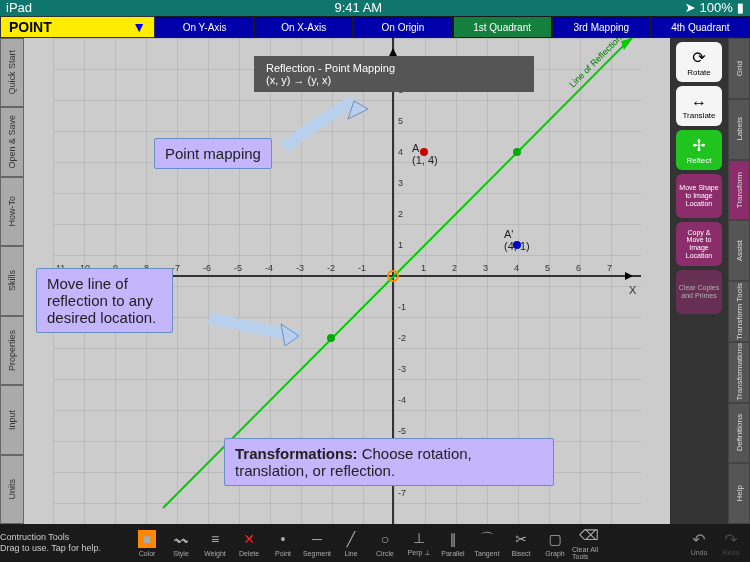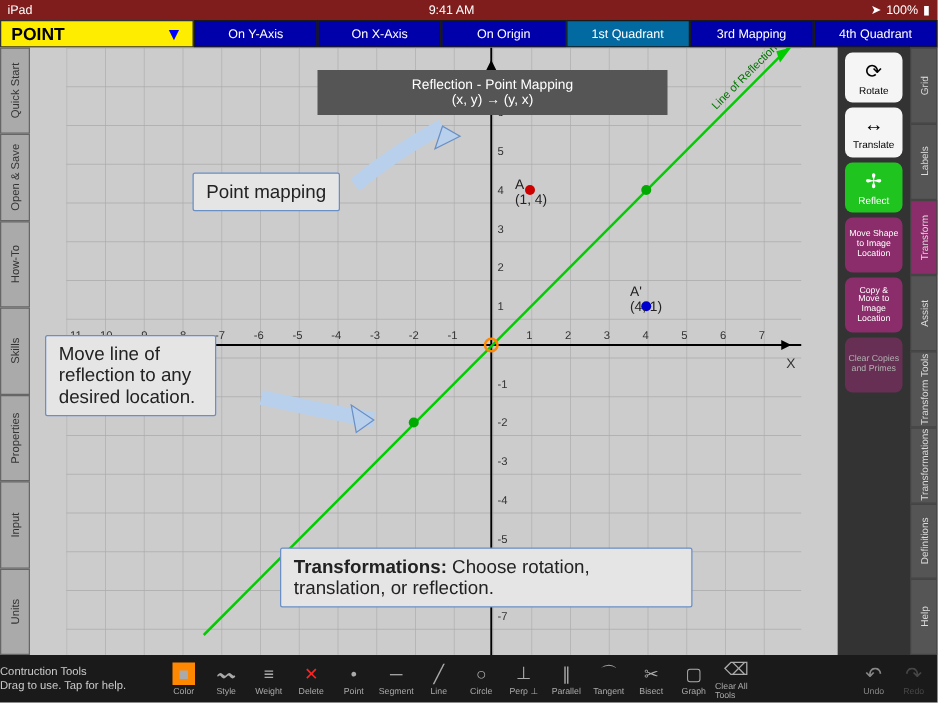--- a/index.html
+++ b/index.html
@@ -1,33 +1,33 @@
 <!DOCTYPE html>
 <html><head>
 <meta charset="utf-8">
 <style>
 *{margin:0;padding:0;box-sizing:border-box;font-family:-apple-system,Helvetica,Arial,sans-serif}
 body{width:750px;height:562px;background:#999;overflow:hidden;position:relative}
-.status-bar{height:16px;background:#7f1d1d;color:#fff;display:flex;align-items:center;font-size:10px;padding:0 6px}
+.status-bar{height:16px;background:#0f766e;color:#fff;display:flex;align-items:flex-start;font-size:13px;padding:0 6px}
 .status-bar .center{flex:1;text-align:center}
 .status-bar .right{display:flex;align-items:center;gap:4px}
 .top-bar{height:22px;background:#1a1a1a;display:flex}
 .point-btn{width:155px;background:#ffed00;color:#000;font-weight:bold;font-size:14px;display:flex;align-items:center;padding:0 8px;border:1px solid #333;justify-content:space-between}
 .point-btn .chev{color:#0000ff}
 .mode-tabs{flex:1;display:flex}
 .mode-tab{flex:1;background:#0000aa;color:#fff;font-size:10px;display:flex;align-items:center;justify-content:center;border:1px solid #1a1a1a;cursor:pointer}
-.mode-tab.active{background:#0369a1}
+.mode-tab.active{background:#15803d}
 .main{display:flex;height:486px}
 .left-tabs{width:24px;background:#888;display:flex;flex-direction:column}
 .ltab{flex:1;border:1px solid #666;background:#aaa;display:flex;align-items:center;justify-content:center;cursor:pointer}
 .ltab span{writing-mode:vertical-rl;transform:rotate(180deg);font-size:9px;color:#333}
 .canvas-wrap{flex:1;position:relative;background:#ccc}
 .grid-svg{position:absolute;inset:0;width:100%;height:100%}
-.callout{position:absolute;background:#e5e5e5;border:1.5px solid #6a8fc5;padding:6px 10px;font-size:15px;color:#222;border-radius:2px}
-.legend{position:absolute;background:#555;color:#fff;font-size:11px;padding:6px 12px;text-align:center;top:18px;left:230px;width:280px}
+.callout{position:absolute;background:#c4b5fd;border:1.5px solid #6a8fc5;padding:6px 10px;font-size:15px;color:#222;border-radius:2px}
+.legend{position:absolute;background:#555;color:#fff;font-size:11px;padding:6px 12px;text-align:left;top:18px;left:230px;width:280px}
 .right-panel{width:58px;background:#333;display:flex;flex-direction:column;align-items:center;padding:4px 2px;gap:4px}
 .rbtn{width:46px;height:40px;background:#f5f5f5;border-radius:6px;display:flex;flex-direction:column;align-items:center;justify-content:center;font-size:8px;gap:1px;cursor:pointer}
 .rbtn.green{background:#1fc41f;color:#fff}
 .rbtn.purple{background:#8b2d6b;color:#fff;height:44px;font-size:7px;text-align:center;padding:2px;line-height:1.1}
 .right-tabs{width:22px;background:#555;display:flex;flex-direction:column}
 .rtab{flex:1;border:1px solid #444;display:flex;align-items:center;justify-content:center;cursor:pointer}
 .rtab.active{background:#8b2d6b}
 .rtab span{writing-mode:vertical-rl;transform:rotate(180deg);font-size:8px;color:#ddd}
 .bottom-bar{height:38px;background:#1a1a1a;display:flex;align-items:center}
 .ctext{width:130px;color:#ccc;font-size:9px;text-align:left;line-height:1.2}

